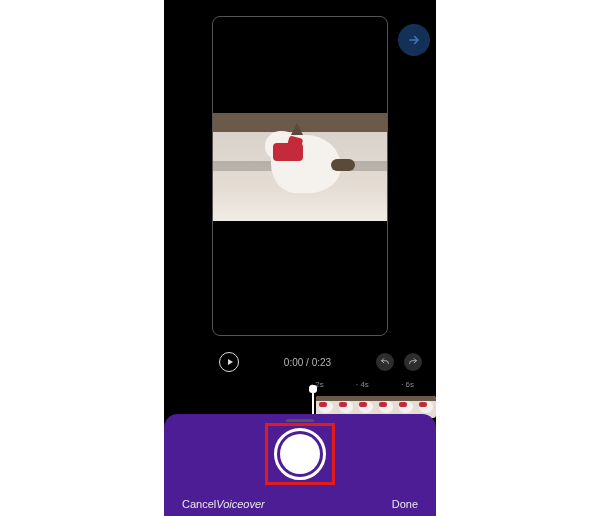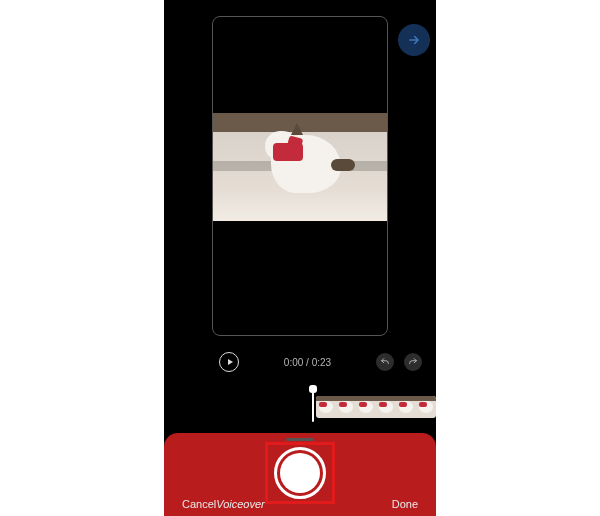--- a/index.html
+++ b/index.html
@@ -244,22 +244,22 @@
       width: 8px;
       height: 8px;
       background: #fff;
       border-radius: 3px;
     }
     .vo-panel {
       position: absolute;
       bottom: 0;
       left: 0;
       right: 0;
-      height: 83px;
-      background: #b91c1c;
+      height: 102px;
+      background: #4c1d95;
       border-top-left-radius: 14px;
       border-top-right-radius: 14px;
     }
     .grab-handle {
       position: absolute;
       top: 5px;
       left: 50%;
       transform: translateX(-50%);
       width: 28px;
       height: 3px;
@@ -349,20 +349,25 @@
         </svg>
       </div>
       <div class="round-btn">
         <svg width="10" height="10" viewBox="0 0 24 24">
           <path d="M15 14l5-5-5-5M20 9H10a6 6 0 00-6 6v1" stroke="#bdbdbd" stroke-width="2.2" fill="none" stroke-linecap="round" stroke-linejoin="round"></path>
         </svg>
       </div>
     </div>
   </div>
 
+  <div class="speed-row">
+    <span class="speed-dot">2s</span>
+    <span class="speed-dot">4s</span>
+    <span class="speed-dot">6s</span>
+  </div>
 
   <div class="track-row">
     <div class="track-cell">
         <div class="mini-top"></div>
         <div class="mini-cat"></div>
         <div class="mini-bandana"></div>
       </div>
     <div class="track-cell">
         <div class="mini-top"></div>
         <div class="mini-cat"></div>

